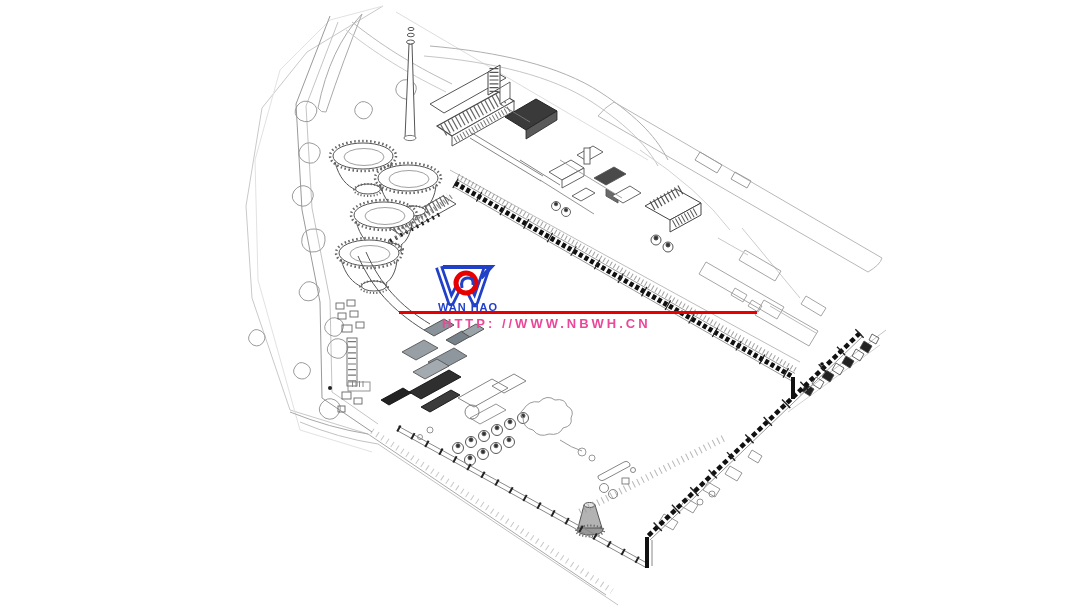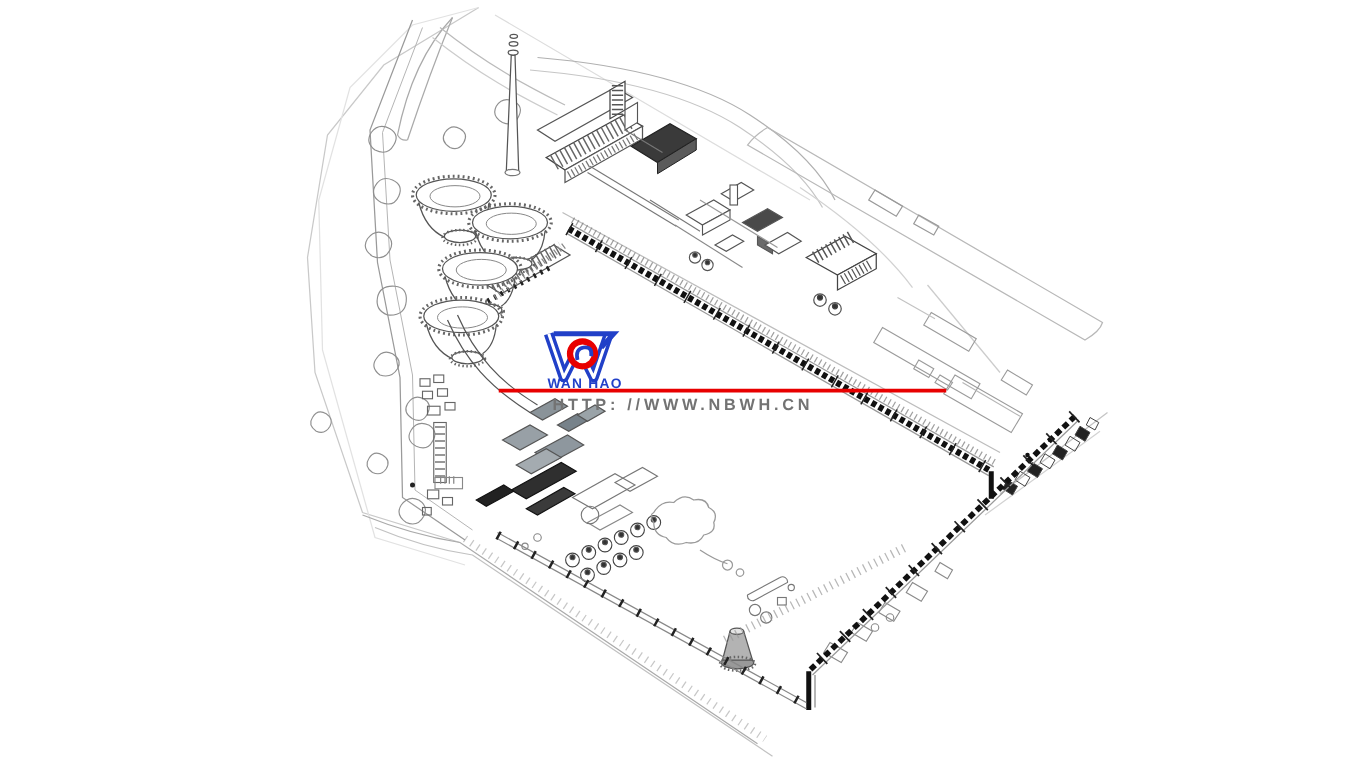--- a/index.html
+++ b/index.html
@@ -7,21 +7,21 @@
          font-family:"Liberation Sans",sans-serif;}
   svg{position:absolute;left:0;top:0;}
   .wm{position:absolute;left:0;top:0;width:1080px;height:544px;pointer-events:none;}
   .wm-logo{position:absolute;left:435px;top:264px;width:66px;height:42px;}
   .wm-logo-text{position:absolute;left:433px;top:301px;width:70px;text-align:center;
     font-size:11px;font-weight:bold;letter-spacing:1px;color:#2140c8;}
   .wm-name{position:absolute;left:496px;top:276px;font-size:36px;font-weight:bold;
     letter-spacing:5px;color:#e80000;white-space:nowrap;line-height:1;}
   .wm-line{position:absolute;left:399px;top:311px;width:358px;height:3px;background:#e80000;}
   .wm-url{position:absolute;left:442px;top:316px;font-size:13px;font-weight:bold;
-    letter-spacing:3px;color:#737373;white-space:nowrap;}
+    letter-spacing:3px;color:#ec4899;white-space:nowrap;}
 </style>
 </head>
 <body>
 
 <div class="stage">
 
 <svg width="1080" height="608" viewBox="0 0 1080 608">
   <defs>
     <g id="ctower">
       <ellipse cx="0" cy="0" rx="30" ry="13" fill="#fff" stroke="#555" stroke-width="1"></ellipse>

